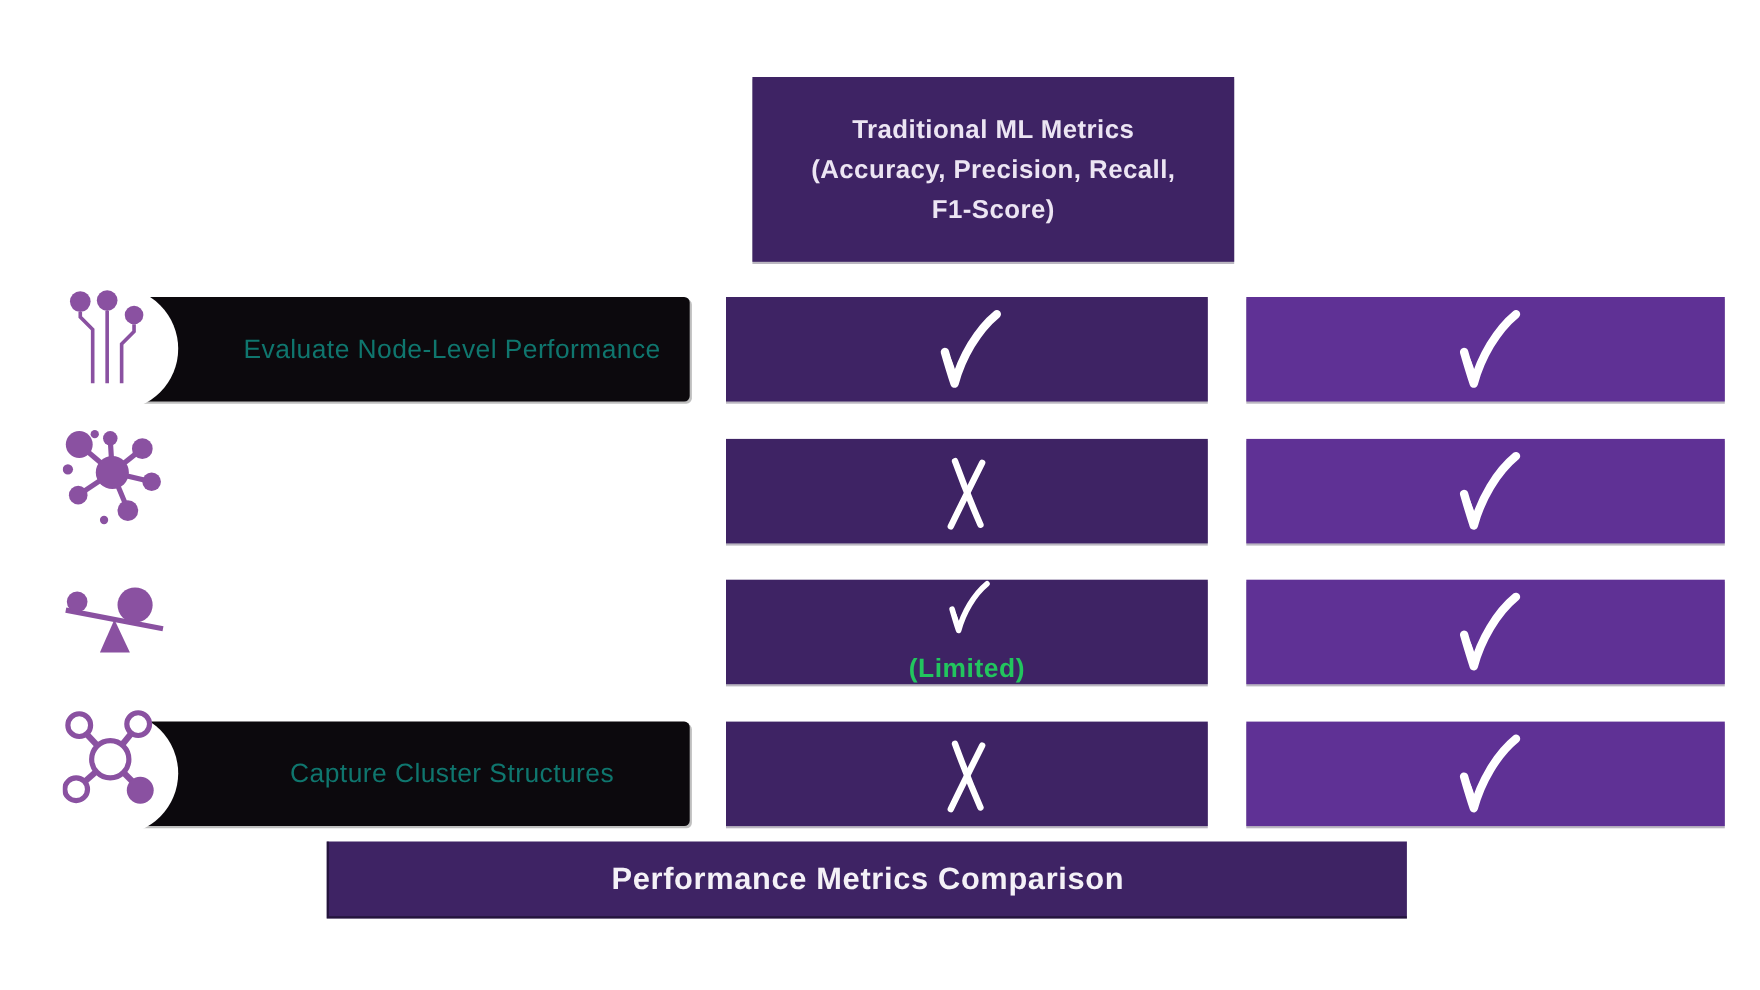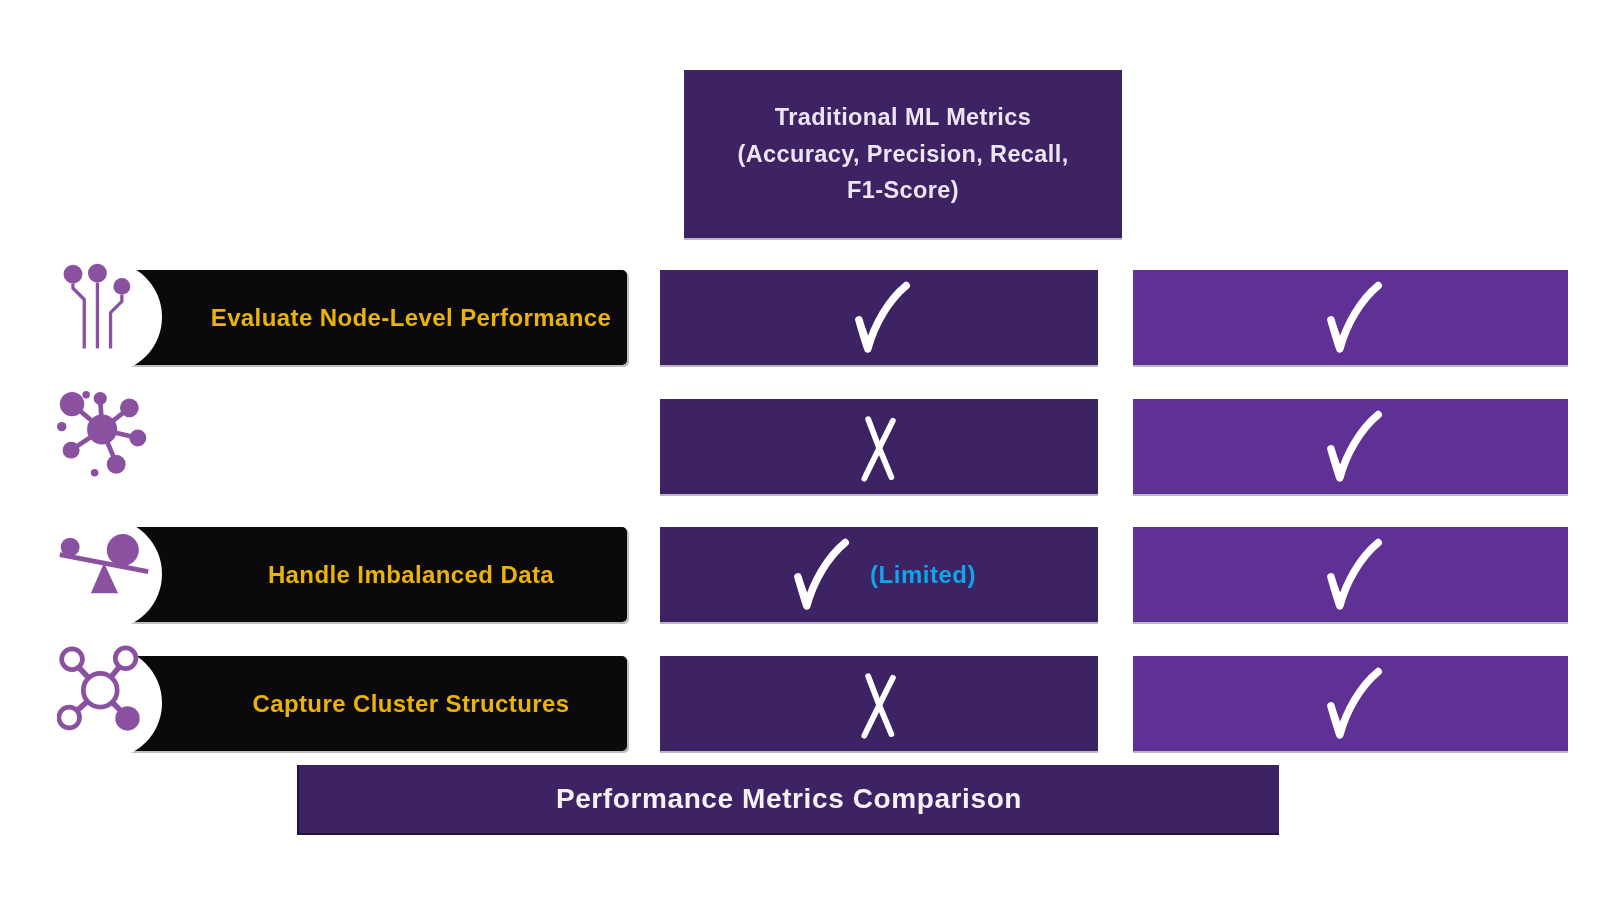--- a/index.html
+++ b/index.html
@@ -16,35 +16,35 @@
   }
   .hdr.a{left:684px;width:438px;background:var(--col-a);}
   .hdr.b{left:1133px;width:435px;background:var(--col-b-header);}
   .row{position:absolute;left:0;width:100%;height:95px;}
   .r0{top:270px}.r1{top:399px}.r2{top:527px}.r3{top:656px}
   .label-bar{
     position:absolute;left:100px;width:527px;height:95px;
     background:var(--black-bar);border-radius:5px;
     display:flex;align-items:center;justify-content:center;
     padding-left:95px;box-sizing:border-box;
-    color:#eab308;font-weight:bold;font-size:24px;letter-spacing:.4px;
+    color:#0f766e;font-weight:normal;font-size:24px;letter-spacing:.4px;
     box-shadow:2px 2px 0 rgba(0,0,0,.25);
   }
   .icon-circle{
     position:absolute;left:50px;top:-9px;width:112px;height:112px;
     border-radius:50%;background:#ffffff;
   }
   .row-icon{
     position:absolute;left:57px;top:-13px;width:94px;height:102px;
     color:var(--icon-purple);
   }
   .cell{
     position:absolute;top:0;height:95px;
     display:flex;align-items:center;justify-content:center;gap:16px;
-    color:#0ea5e9;box-shadow:0 2px 0 rgba(30,15,50,.30);
+    color:#22c55e;box-shadow:0 2px 0 rgba(30,15,50,.30);flex-direction:column;
   }
   .cell.a{left:660px;width:438px;background:var(--col-a);}
   .cell.b{left:1133px;width:435px;background:var(--col-b-cell);}
   .note{font-size:24px;font-weight:bold;letter-spacing:.5px;}
   .note:empty{display:none;}
   .mark-check{width:72px;height:78px;display:block;}
   .mark-cross{width:54px;height:74px;display:block;}
   .footer-bar{
     position:absolute;left:297px;top:765px;width:980px;height:68px;
     background:var(--title-bg);
@@ -129,23 +129,20 @@
     <div class="cell b">
   <svg class="mark-check" viewBox="0 0 90 95">
     <path d="M20,50 C24,64 28,77 31,86 C39,56 57,25 79,7" fill="none" stroke="#ffffff" stroke-width="9.5" stroke-linecap="round" stroke-linejoin="round"></path>
     <path d="M20,50 C25,58 28,66 30,74" fill="none" stroke="#ffffff" stroke-width="5" stroke-linecap="round"></path>
   </svg>
 
     </div>
   </div>
 
   <div class="row r2">
-    <div class="label-bar">
-      <span>Handle Imbalanced Data</span>
-    </div>
     <div class="icon-circle"></div>
     <svg class="row-icon" viewBox="0 0 100 100">
       <line x1="3" y1="39" x2="97" y2="57" stroke="currentColor" stroke-width="5"></line>
       <g fill="currentColor">
         <circle cx="14" cy="31" r="10"></circle>
         <circle cx="70" cy="34" r="17"></circle>
         <path d="M50,48 L36,80 L65,80 Z"></path>
       </g>
     </svg>
     <div class="cell a">

